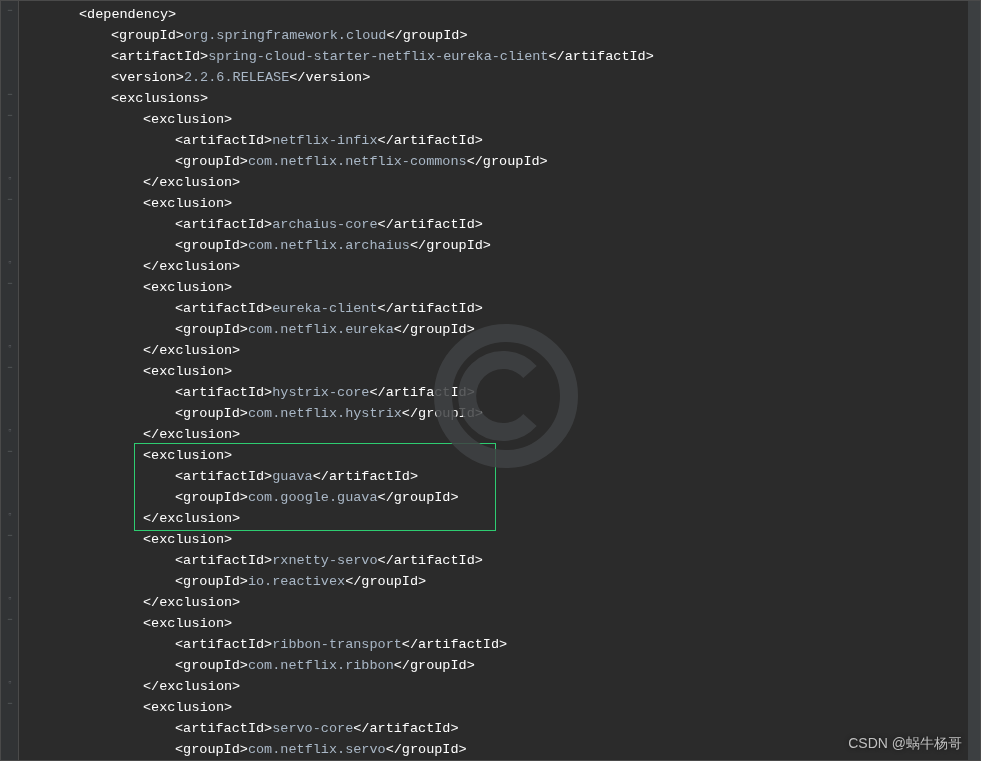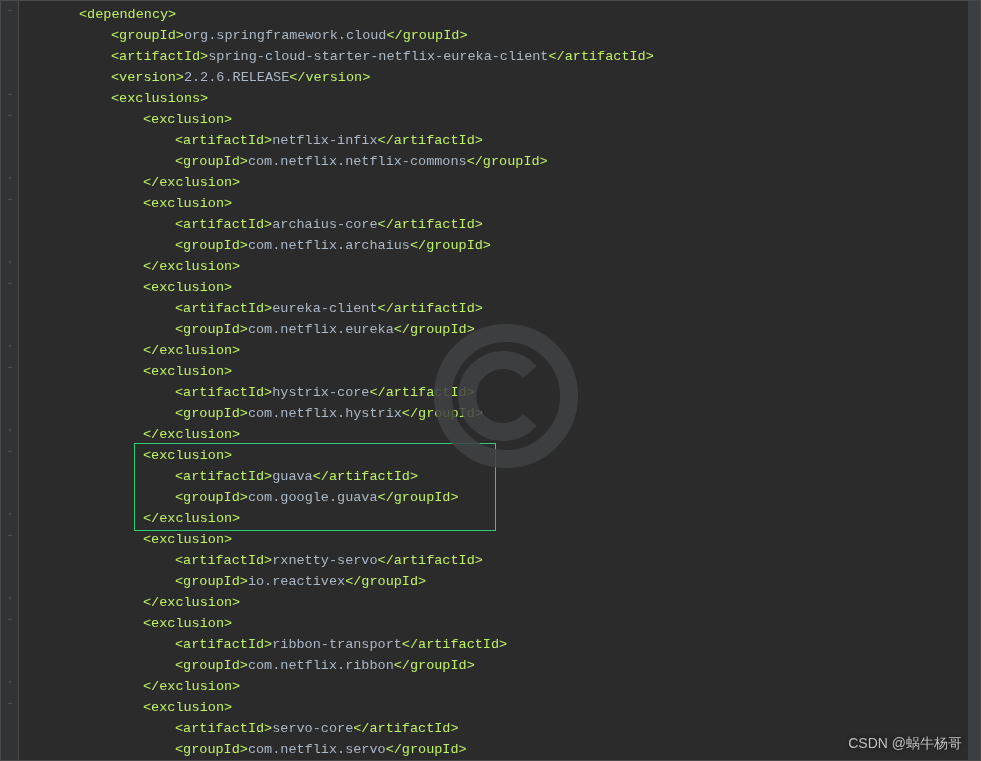--- a/index.html
+++ b/index.html
@@ -41,21 +41,21 @@
     right:0; top:0; bottom:0;
     width:12px;
     background:#3c3f41;
   }
   .code {
     position:absolute;
     left:18px; right:12px; top:0; bottom:0;
     white-space:pre;
     padding-top:3px;
   }
-  .tag       { color:#bef264; }
+  .tag       { color:#ffffff; }
   .text      { color:#a9b7c6; }
   .highlight-box {
     position:absolute;
     border:1.5px solid #2ecc71;
     pointer-events:none;
   }
   .watermark {
     position:absolute;
     left:430px; top:320px;
     width:150px; height:150px;

